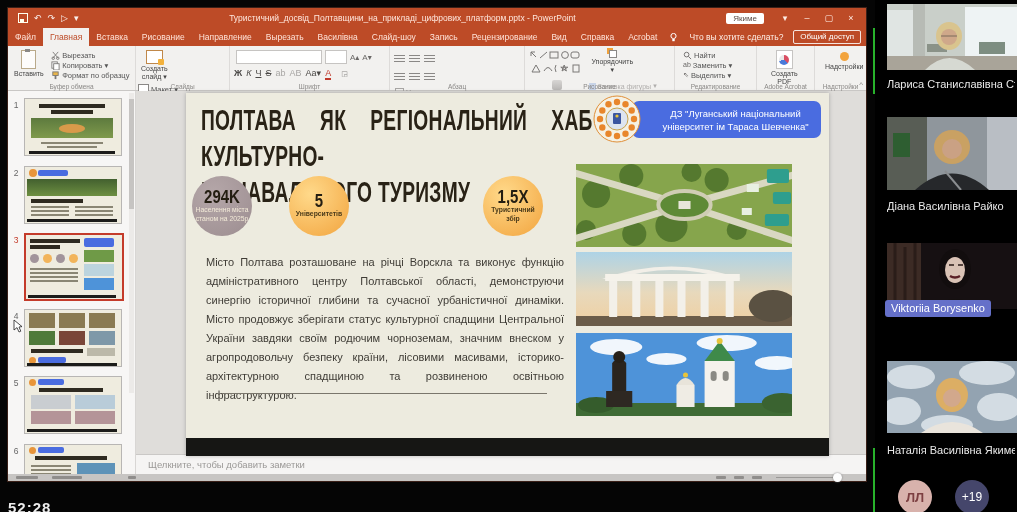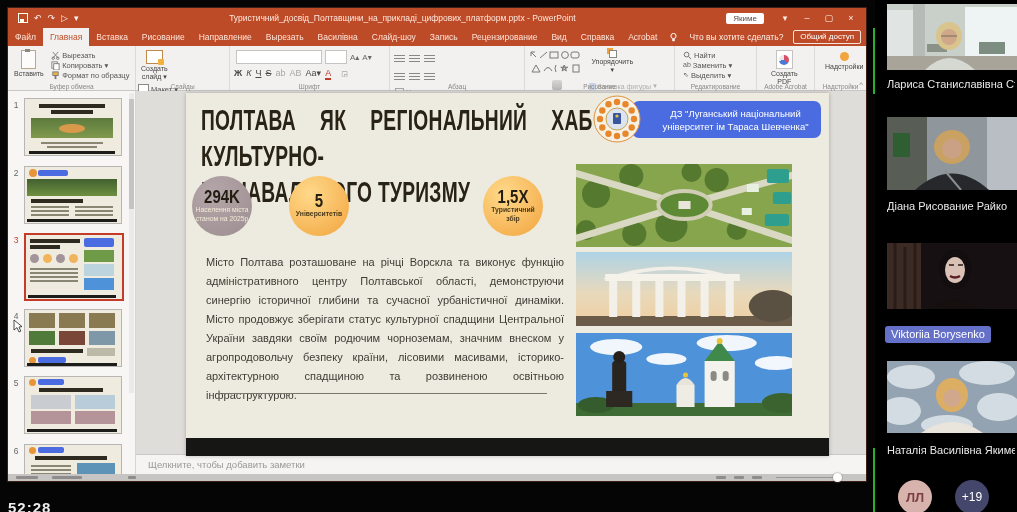--- a/index.html
+++ b/index.html
@@ -623,35 +623,35 @@
         <rect width="130" height="73" fill="#8f969c"></rect>
         <rect x="0" y="0" width="40" height="73" fill="#585d55"></rect>
         <rect x="6" y="16" width="17" height="24" fill="#2e5e31"></rect>
         <rect x="100" y="0" width="30" height="73" fill="#b9bec4"></rect>
         <ellipse cx="65" cy="30" rx="18" ry="17" fill="#c9a163"></ellipse>
         <circle cx="65" cy="32" r="10" fill="#caa184"></circle>
         <path d="M28 73 Q65 40 102 73 Z" fill="#26282b"></path>
         <path d="M58 54 L74 73" stroke="#8a8d90" stroke-width="2" fill="none"></path>
       </svg>
     </div>
-    <div class="pname" style="top:200px">Діана Рисование Райко</div>
+    <div class="pname" style="top:200px">Діана Василівна Райко</div>
 
     <div class="tile" style="top:243px;height:66px">
       <svg viewBox="0 0 130 66" width="130" height="66" preserveAspectRatio="none">
         <rect width="130" height="66" fill="#161012"></rect>
         <rect x="0" y="0" width="34" height="66" fill="#3c2b25"></rect>
         <path d="M8 0 v66 M18 4 v62 M28 0 v66" stroke="#2a1d19" stroke-width="3"></path>
         <ellipse cx="68" cy="26" rx="16" ry="20" fill="#120d0e"></ellipse>
         <ellipse cx="68" cy="27" rx="10" ry="13" fill="#d9c2b5"></ellipse>
         <path d="M63 33 q5 3 10 0" stroke="#5a1f26" stroke-width="2.4" fill="none"></path>
         <path d="M62 22 h5 M71 22 h5" stroke="#2a1a16" stroke-width="1.5"></path>
         <path d="M44 66 Q68 46 94 66 Z" fill="#15100f"></path>
       </svg>
     </div>
-    <div class="pname badge" style="top:326px">Viktoriia Borysenko</div>
+    <div class="pname badge" style="top:300px">Viktoriia Borysenko</div>
 
     <div class="tile" style="top:361px;height:72px">
       <svg viewBox="0 0 130 72" width="130" height="72" preserveAspectRatio="none">
         <rect width="130" height="72" fill="#93a3b1"></rect>
         <g fill="#dfe7ec" opacity=".85">
           <ellipse cx="24" cy="16" rx="24" ry="12"></ellipse>
             <ellipse cx="100" cy="12" rx="28" ry="12"></ellipse>
           <ellipse cx="14" cy="50" rx="20" ry="14"></ellipse>
             <ellipse cx="112" cy="46" rx="22" ry="14"></ellipse>
           <ellipse cx="60" cy="64" rx="26" ry="10"></ellipse>

